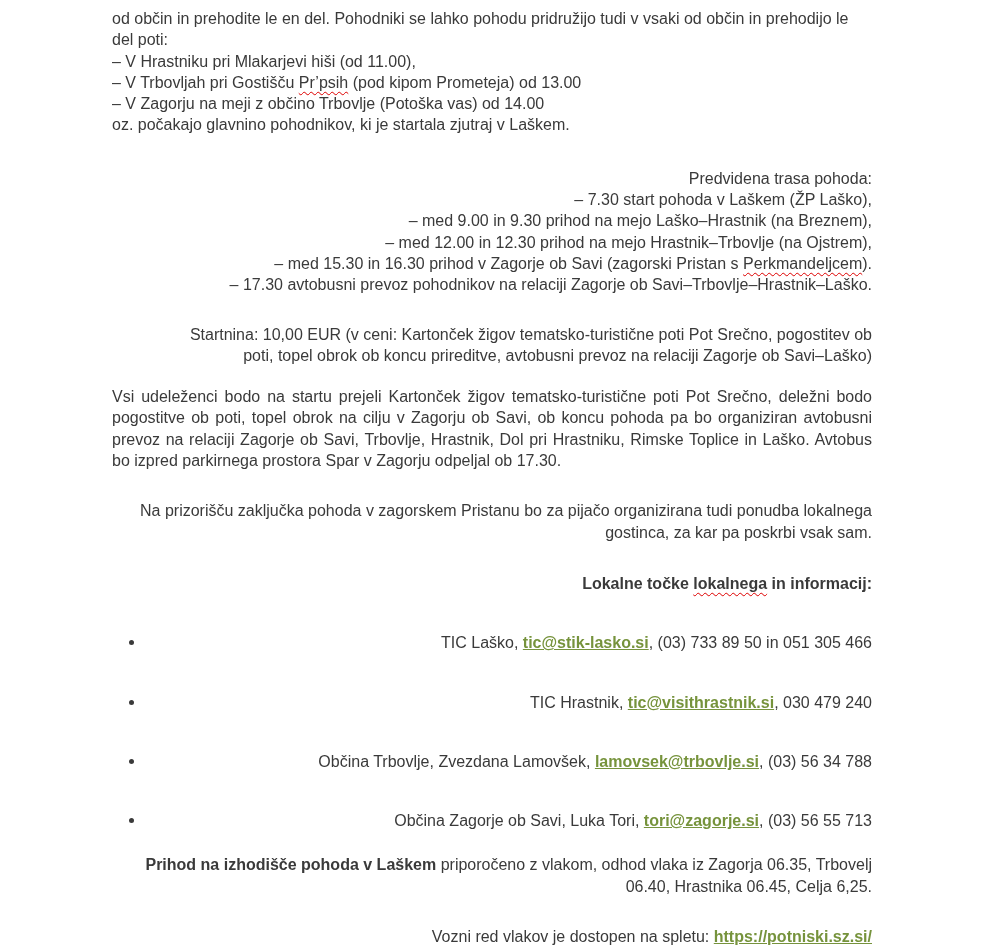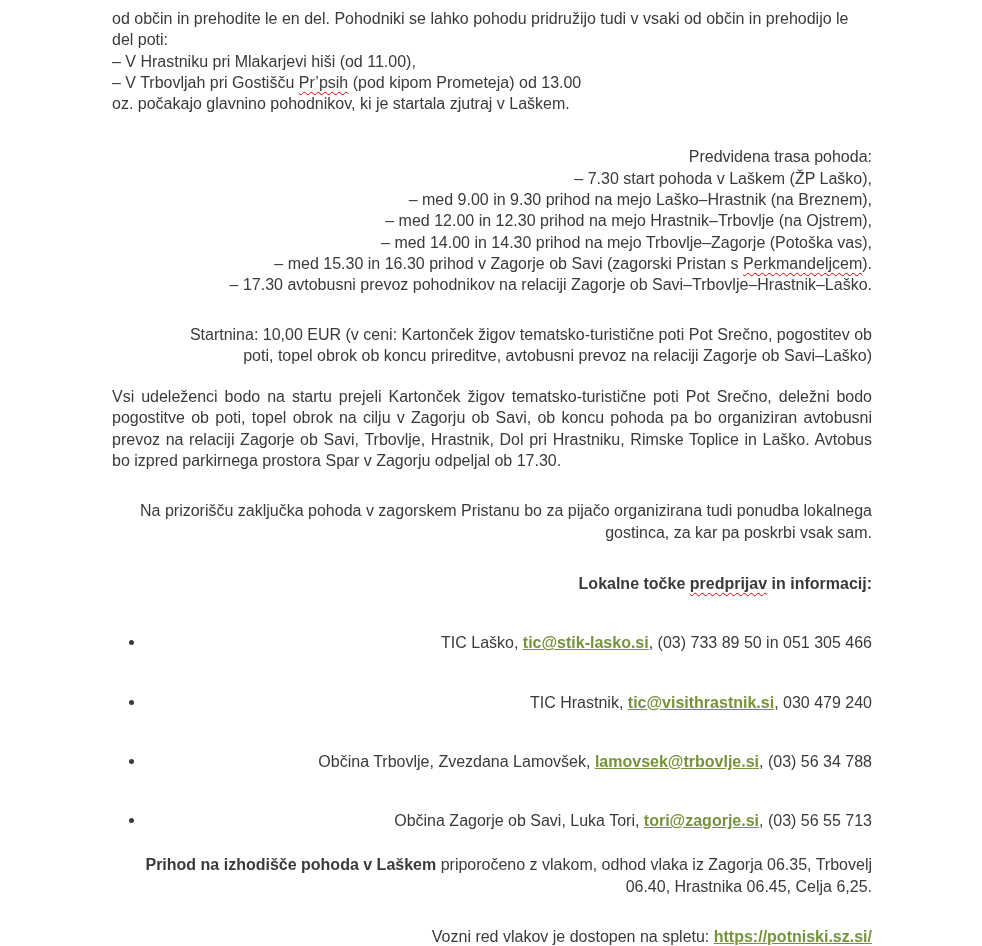--- a/index.html
+++ b/index.html
@@ -58,41 +58,41 @@
 </style>
 </head>
 <body>
 
 <div class="page">
 
   <div>
     <div>od občin in prehodite le en del. Pohodniki se lahko pohodu pridružijo tudi v vsaki od občin in prehodijo le del poti:</div>
     <div>– V Hrastniku pri Mlakarjevi hiši (od 11.00),</div>
     <div><span>– V Trbovljah pri Gostišču </span><span class="misspelled">Pr’psih</span><span> (pod kipom Prometeja) od 13.00</span></div>
+    <div>– V Zagorju na meji z občino Trbovlje (Potoška vas) od 14.00</div>
     <div>oz. počakajo glavnino pohodnikov, ki je startala zjutraj v Laškem.</div>
   </div>
 
   <div class="block gap-lg">
     <div>Predvidena trasa pohoda:</div>
     <div>– 7.30 start pohoda v Laškem (ŽP Laško),</div>
     <div>– med 9.00 in 9.30 prihod na mejo Laško–Hrastnik (na Breznem),</div>
     <div>– med 12.00 in 12.30 prihod na mejo Hrastnik–Trbovlje (na Ojstrem),</div>
-    <div>– med 14.00 in 14.30 prihod na mejo Trbovlje–Zagorje (Potoška vas),</div>
     <div><span>– med 15.30 in 16.30 prihod v Zagorje ob Savi (zagorski Pristan s </span><span class="misspelled">Perkmandeljcem</span><span>).</span></div>
     <div>– 17.30 avtobusni prevoz pohodnikov na relaciji Zagorje ob Savi–Trbovlje–Hrastnik–Laško.</div>
   </div>
 
   <div class="block gap-md">Startnina: 10,00 EUR (v ceni: Kartonček žigov tematsko-turistične poti Pot Srečno, pogostitev ob poti, topel obrok ob koncu prireditve, avtobusni prevoz na relaciji Zagorje ob Savi–Laško)</div>
 
   <div class="block gap-sm justified">Vsi udeleženci bodo na startu prejeli Kartonček žigov tematsko-turistične poti Pot Srečno, deležni bodo pogostitve ob poti, topel obrok na cilju v Zagorju ob Savi, ob koncu pohoda pa bo organiziran avtobusni prevoz na relaciji Zagorje ob Savi, Trbovlje, Hrastnik, Dol pri Hrastniku, Rimske Toplice in Laško. Avtobus bo izpred parkirnega prostora Spar v Zagorju odpeljal ob 17.30.</div>
 
   <div class="block">Na prizorišču zaključka pohoda v zagorskem Pristanu bo za pijačo organizirana tudi ponudba lokalnega gostinca, za kar pa poskrbi vsak sam.</div>
 
 
-  <div class="block gap-30 bold"><span>Lokalne točke </span><span class="misspelled">predprijav</span><span> in informacij:</span></div>
+  <div class="block gap-30 bold"><span>Lokalne točke </span><span class="misspelled">lokalnega</span><span> in informacij:</span></div>
 
   <ul class="block contact-list">
     <li><span>TIC Laško, </span><a class="doc-link">tic@stik-lasko.si</a><span>, (03) 733 89 50 in 051 305 466</span></li>
     <li><span>TIC Hrastnik, </span><a class="doc-link">tic@visithrastnik.si</a><span>, 030 479 240</span></li>
     <li><span>Občina Trbovlje, Zvezdana Lamovšek, </span><a class="doc-link">lamovsek@trbovlje.si</a><span>, (03) 56 34 788</span></li>
     <li><span>Občina Zagorje ob Savi, Luka Tori, </span><a class="doc-link">tori@zagorje.si</a><span>, (03) 56 55 713</span></li>
   </ul>
 
   <div class="block gap-xs"><span class="bold">Prihod na izhodišče pohoda v Laškem</span><span> priporočeno z vlakom, odhod vlaka iz Zagorja 06.35, Trbovelj  06.40, Hrastnika 06.45, Celja 6,25.</span></div>
 

